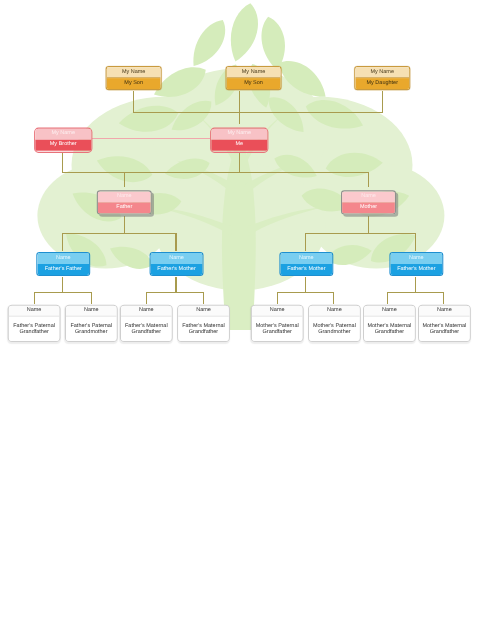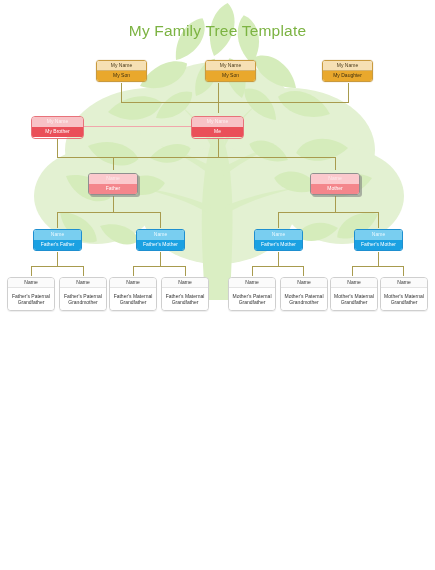--- a/index.html
+++ b/index.html
@@ -220,21 +220,20 @@
       <use href="#leafshape" transform="translate(242,98) rotate(-112) scale(0.8)"></use>
       <use href="#leafshape" transform="translate(60,212) rotate(34) scale(0.9)"></use>
       <use href="#leafshape" transform="translate(378,214) rotate(146) scale(0.9)"></use>
       <use href="#leafshape" transform="translate(100,226) rotate(16) scale(0.8)"></use>
       <use href="#leafshape" transform="translate(338,228) rotate(164) scale(0.8)"></use>
       <use href="#leafshape" transform="translate(150,158) rotate(-18) scale(0.8)"></use>
       <use href="#leafshape" transform="translate(288,160) rotate(-162) scale(0.8)"></use>
     </g>
   </svg>
 
-  <div id="title">My Family Tree Template</div>
 
   <svg id="connectors" viewBox="0 0 435 570">
     <g stroke="#a89b4e" stroke-width="1" fill="none" shape-rendering="crispEdges">
 
       <path d="M121,83 L121,102 L348,102 L348,83"></path>
       <path d="M218,83 L218,102"></path>
 
       <path d="M218,102 L218,113"></path>
 
       <path d="M218,139 L218,157"></path>

